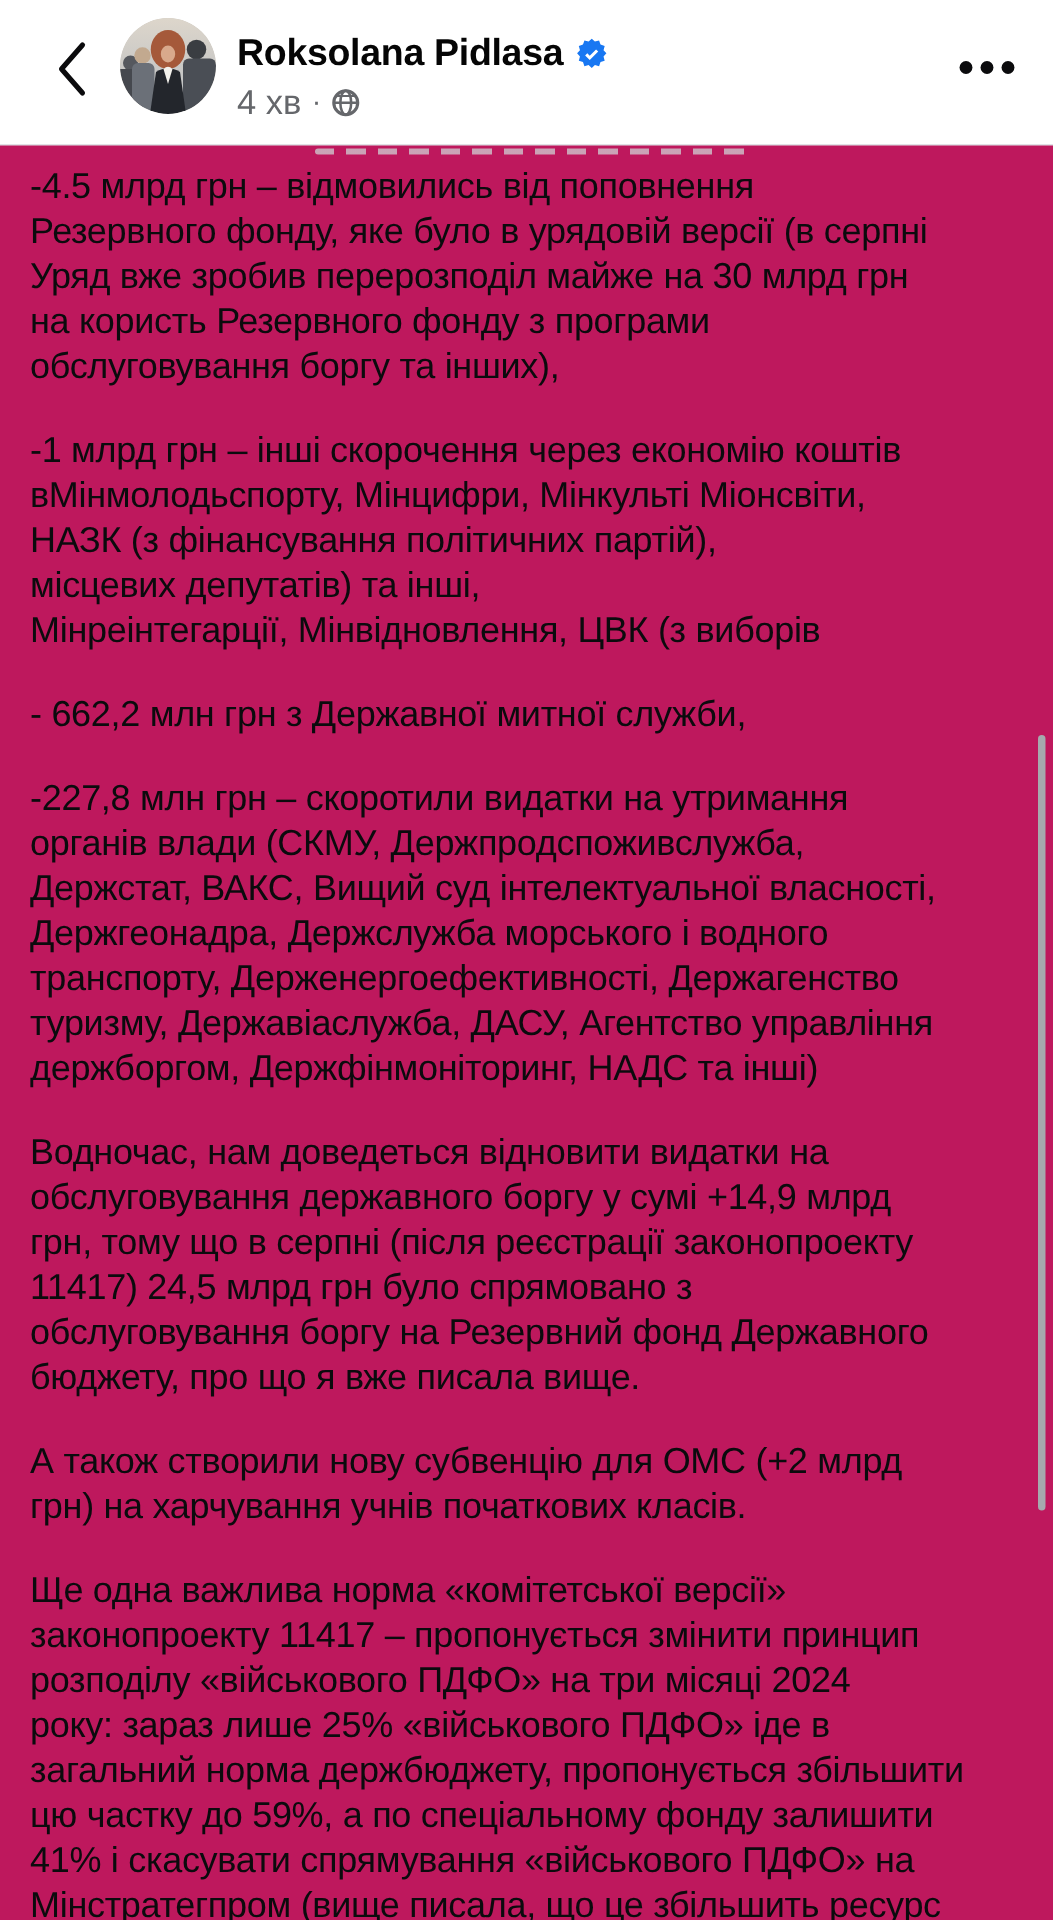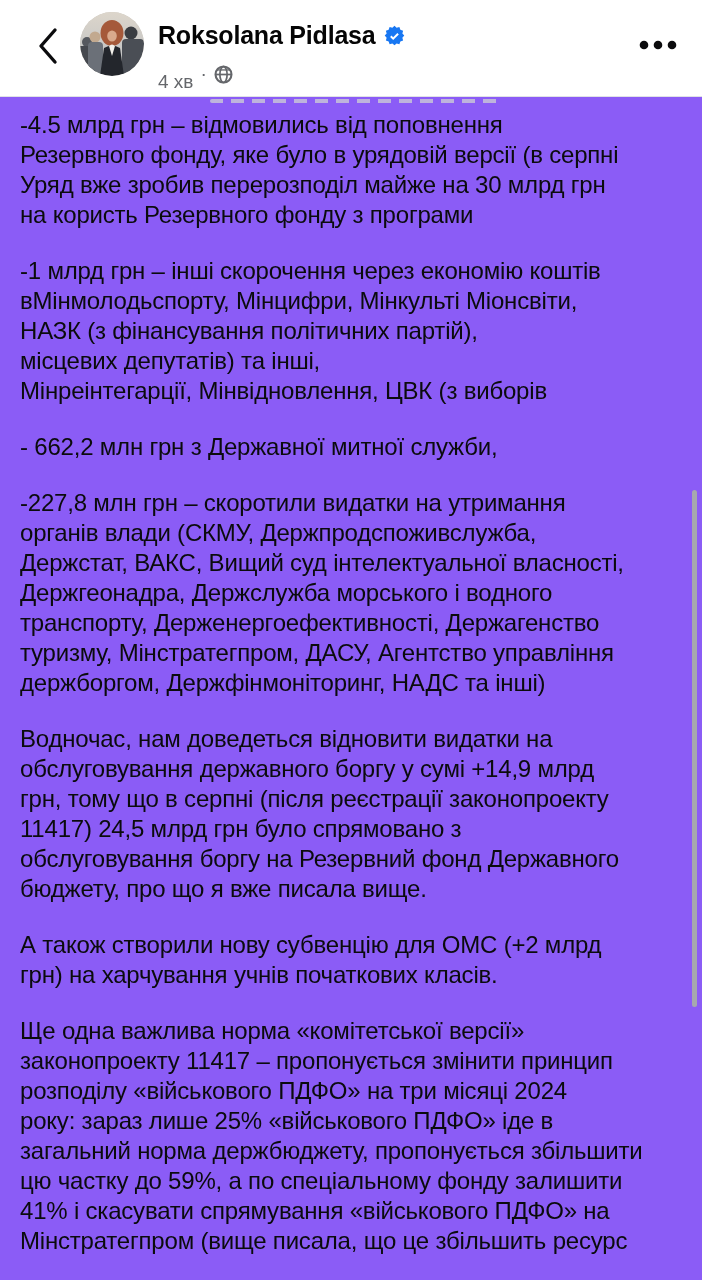--- a/index.html
+++ b/index.html
@@ -6,21 +6,21 @@
     --accent:#1877f2;
     --text:#0b0b0d;
     --meta:#65676b;
     --divider:#e0e2e6;
     --scrollbar:#a6a9ae;
   }
   *{margin:0;padding:0;box-sizing:border-box;}
   html,body{background:#fff;}
   body{font-family:"Liberation Sans","DejaVu Sans",sans-serif;}
   .screen{
-    position:relative;width:702px;height:1280px;background:#8b5cf6;overflow:hidden;text-decoration:underline;
+    position:relative;width:702px;height:1280px;background:#be185d;overflow:hidden;text-decoration:underline;
   }
   
   .header{
     position:absolute;top:0;left:0;width:702px;height:96px;background:#fff;z-index:3;
   }
   .back-btn{
     position:absolute;left:26px;top:22px;width:44px;height:50px;
     background:none;border:none;cursor:pointer;display:flex;align-items:center;justify-content:center;
   }
   .avatar{
@@ -28,21 +28,21 @@
     overflow:hidden;cursor:pointer;background:#cfc9c0;
   }
   .avatar svg{display:block;width:64px;height:64px;}
   .head-text{position:absolute;left:158px;top:20px;}
   .name-row{display:flex;align-items:center;gap:7px;}
   .author{
     font-size:25px;font-weight:700;color:#050505;letter-spacing:-0.2px;cursor:pointer;line-height:30px;
   }
   .badge{width:23px;height:23px;flex:0 0 auto;margin-top:2px;}
   .meta-row{display:flex;align-items:center;gap:7px;margin-top:5px;color:var(--meta);}
-  .timestamp{font-size:19px;color:var(--meta);cursor:pointer;margin-top:16px;}
+  .timestamp{font-size:23px;color:var(--meta);cursor:pointer;}
   .meta-dot{font-size:19px;color:var(--meta);}
   .globe{width:19px;height:19px;}
   .more-btn{
     position:absolute;right:18px;top:28px;width:52px;height:34px;background:none;border:none;
     cursor:pointer;display:flex;align-items:center;justify-content:center;
   }
   
   .divider{position:absolute;top:96px;left:0;width:702px;height:1px;background:var(--divider);z-index:2;}
   .artifact{
     position:absolute;top:99px;left:210px;width:292px;height:4px;z-index:1;border-radius:2px;
@@ -138,38 +138,39 @@
 
   <div class="divider"></div>
   <div class="artifact"></div>
 
   <main class="post-body">
       <div class="para">
         <div class="line">-4.5 млрд грн – відмовились від поповнення</div>
         <div class="line">Резервного фонду, яке було в урядовій версії (в серпні</div>
         <div class="line">Уряд вже зробив перерозподіл майже на 30 млрд грн</div>
         <div class="line">на користь Резервного фонду з програми</div>
+        <div class="line">обслуговування боргу та інших),</div>
       </div>
       <div class="para">
         <div class="line">-1 млрд грн – інші скорочення через економію коштів</div>
         <div class="line">вМінмолодьспорту, Мінцифри, Мінкульті Міонсвіти,</div>
         <div class="line">НАЗК (з фінансування політичних партій),</div>
         <div class="line">місцевих депутатів) та інші,</div>
         <div class="line">Мінреінтегарції, Мінвідновлення, ЦВК (з виборів</div>
       </div>
       <div class="para">
         <div class="line">- 662,2 млн грн з Державної митної служби,</div>
       </div>
       <div class="para">
         <div class="line">-227,8 млн грн – скоротили видатки на утримання</div>
         <div class="line">органів влади (СКМУ, Держпродспоживслужба,</div>
         <div class="line">Держстат, ВАКС, Вищий суд інтелектуальної власності,</div>
         <div class="line">Держгеонадра, Держслужба морського і водного</div>
         <div class="line">транспорту, Держенергоефективності, Держагенство</div>
-        <div class="line">туризму, Мінстратегпром, ДАСУ, Агентство управління</div>
+        <div class="line">туризму, Державіаслужба, ДАСУ, Агентство управління</div>
         <div class="line">держборгом, Держфінмоніторинг, НАДС та інші)</div>
       </div>
       <div class="para">
         <div class="line">Водночас, нам доведеться відновити видатки на</div>
         <div class="line">обслуговування державного боргу у сумі +14,9 млрд</div>
         <div class="line">грн, тому що в серпні (після реєстрації законопроекту</div>
         <div class="line">11417) 24,5 млрд грн було спрямовано з</div>
         <div class="line">обслуговування боргу на Резервний фонд Державного</div>
         <div class="line">бюджету, про що я вже писала вище.</div>
       </div>

